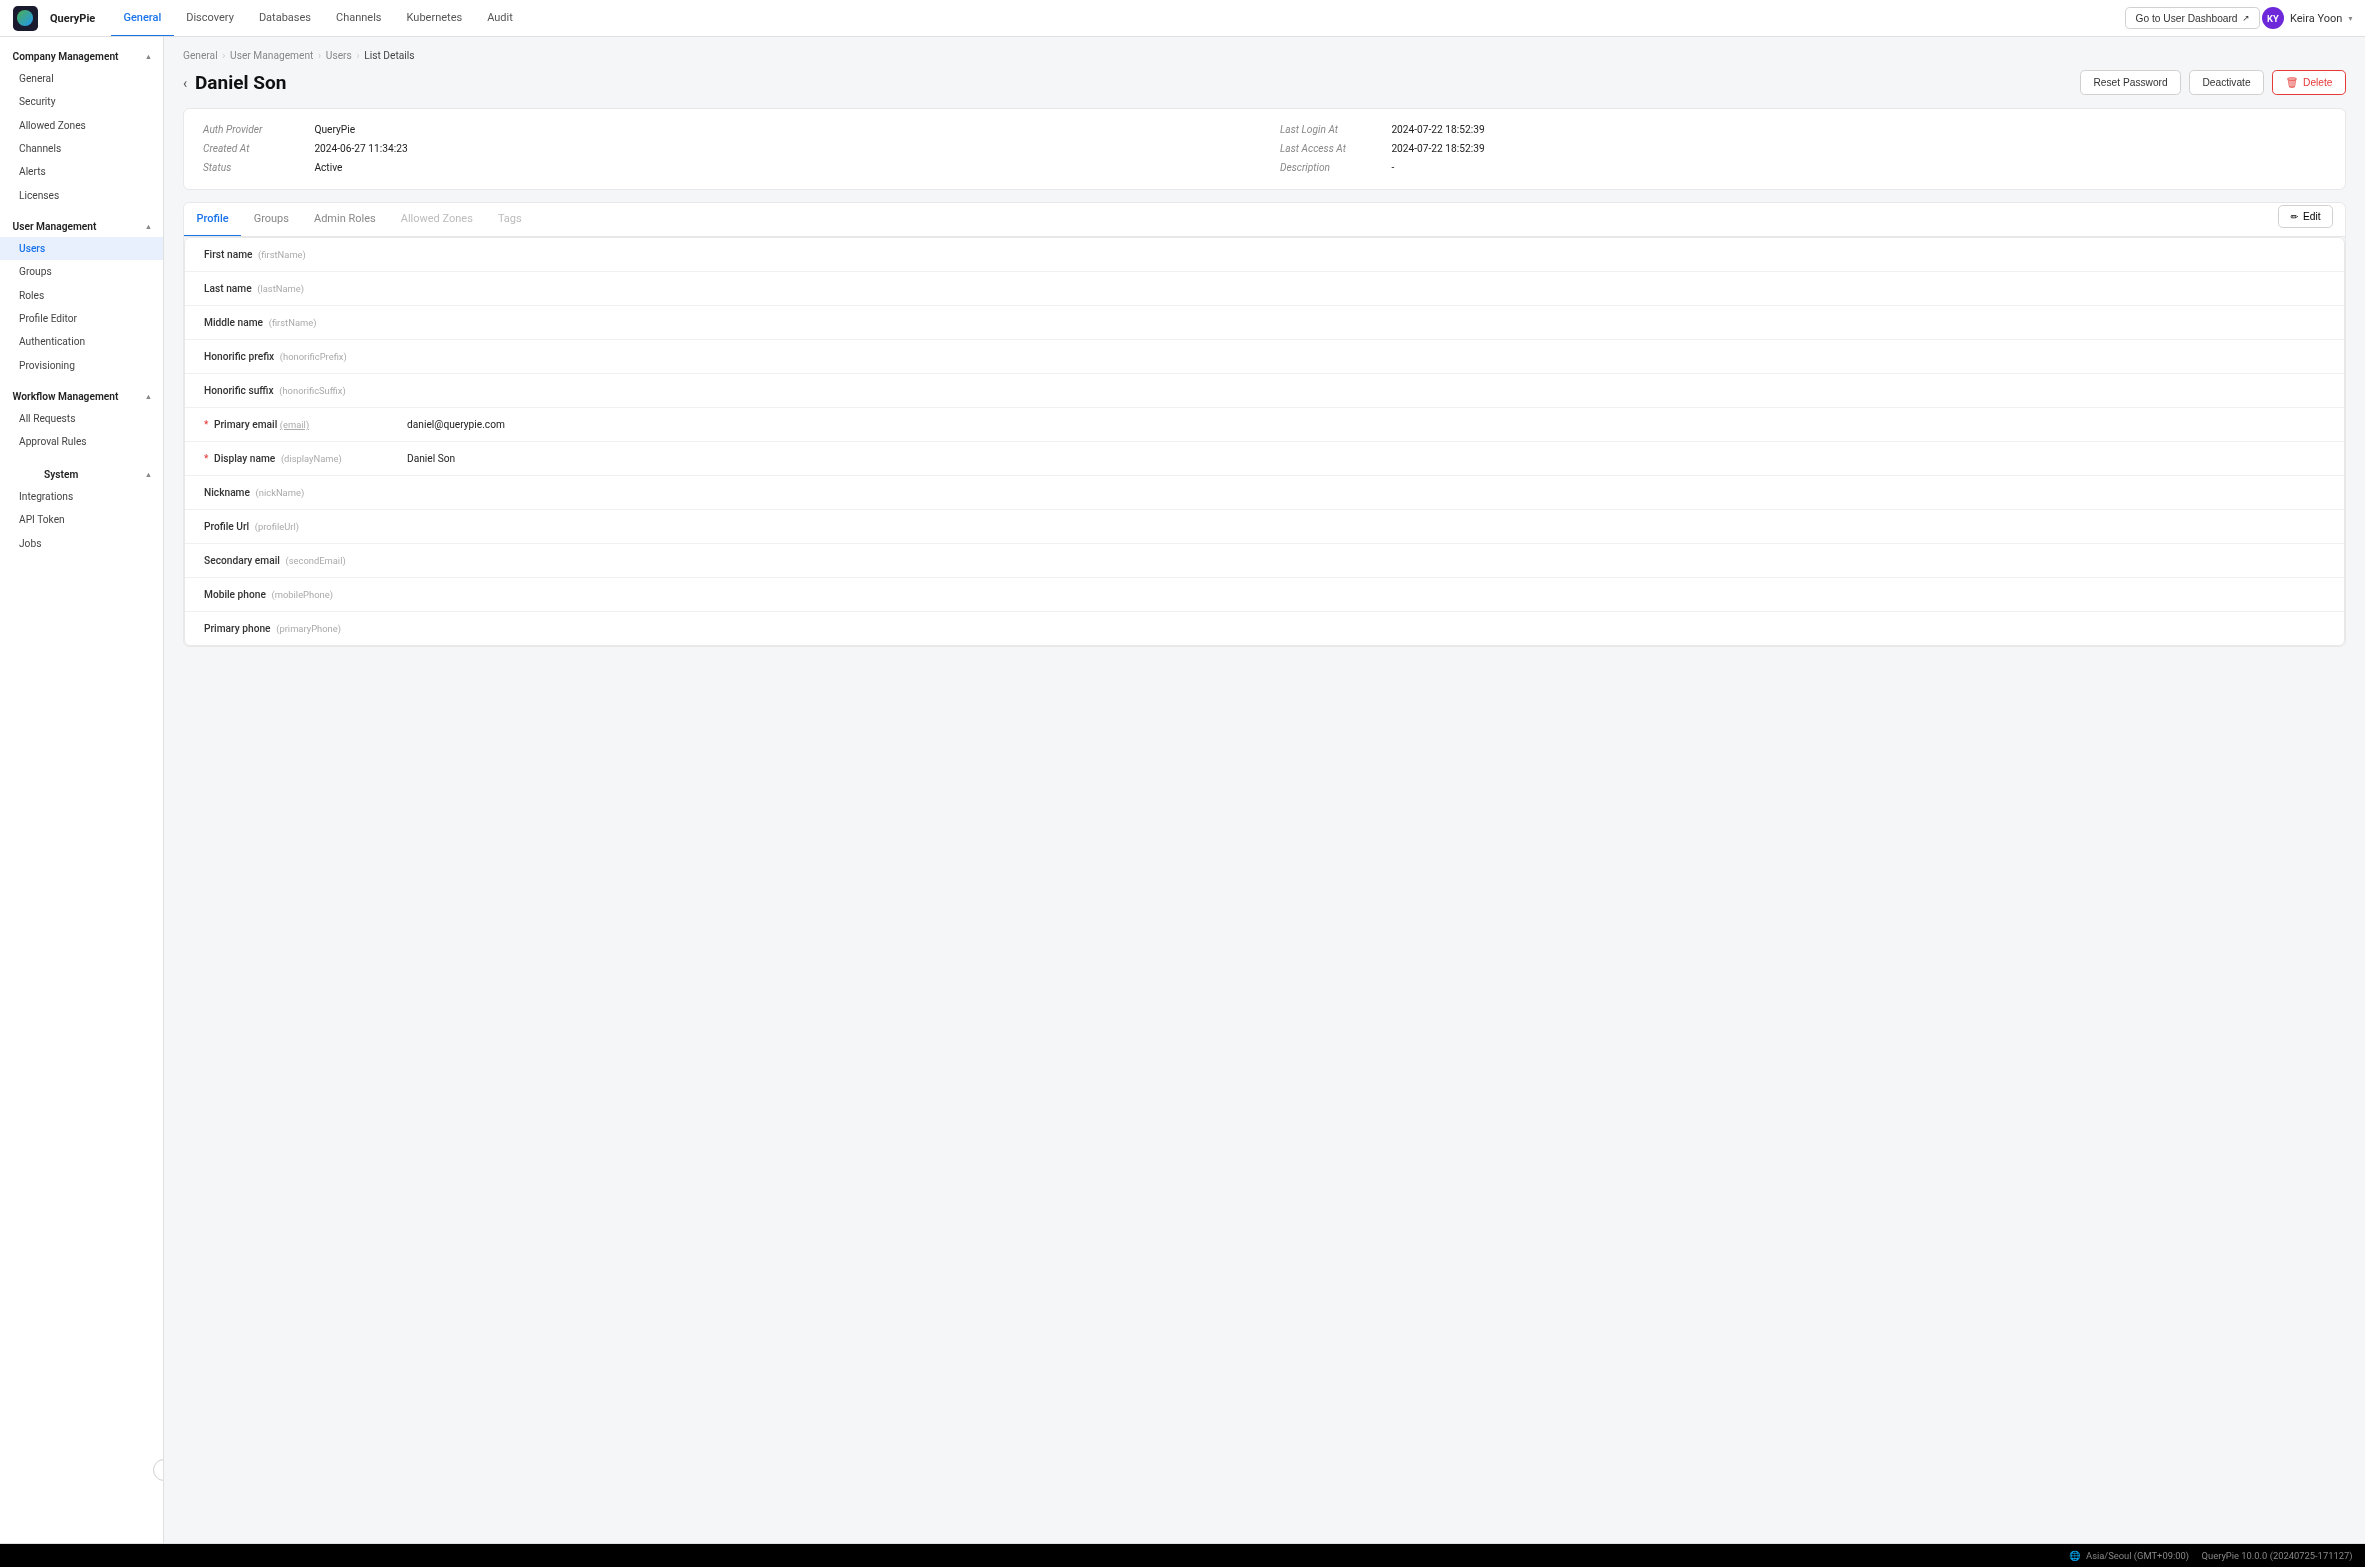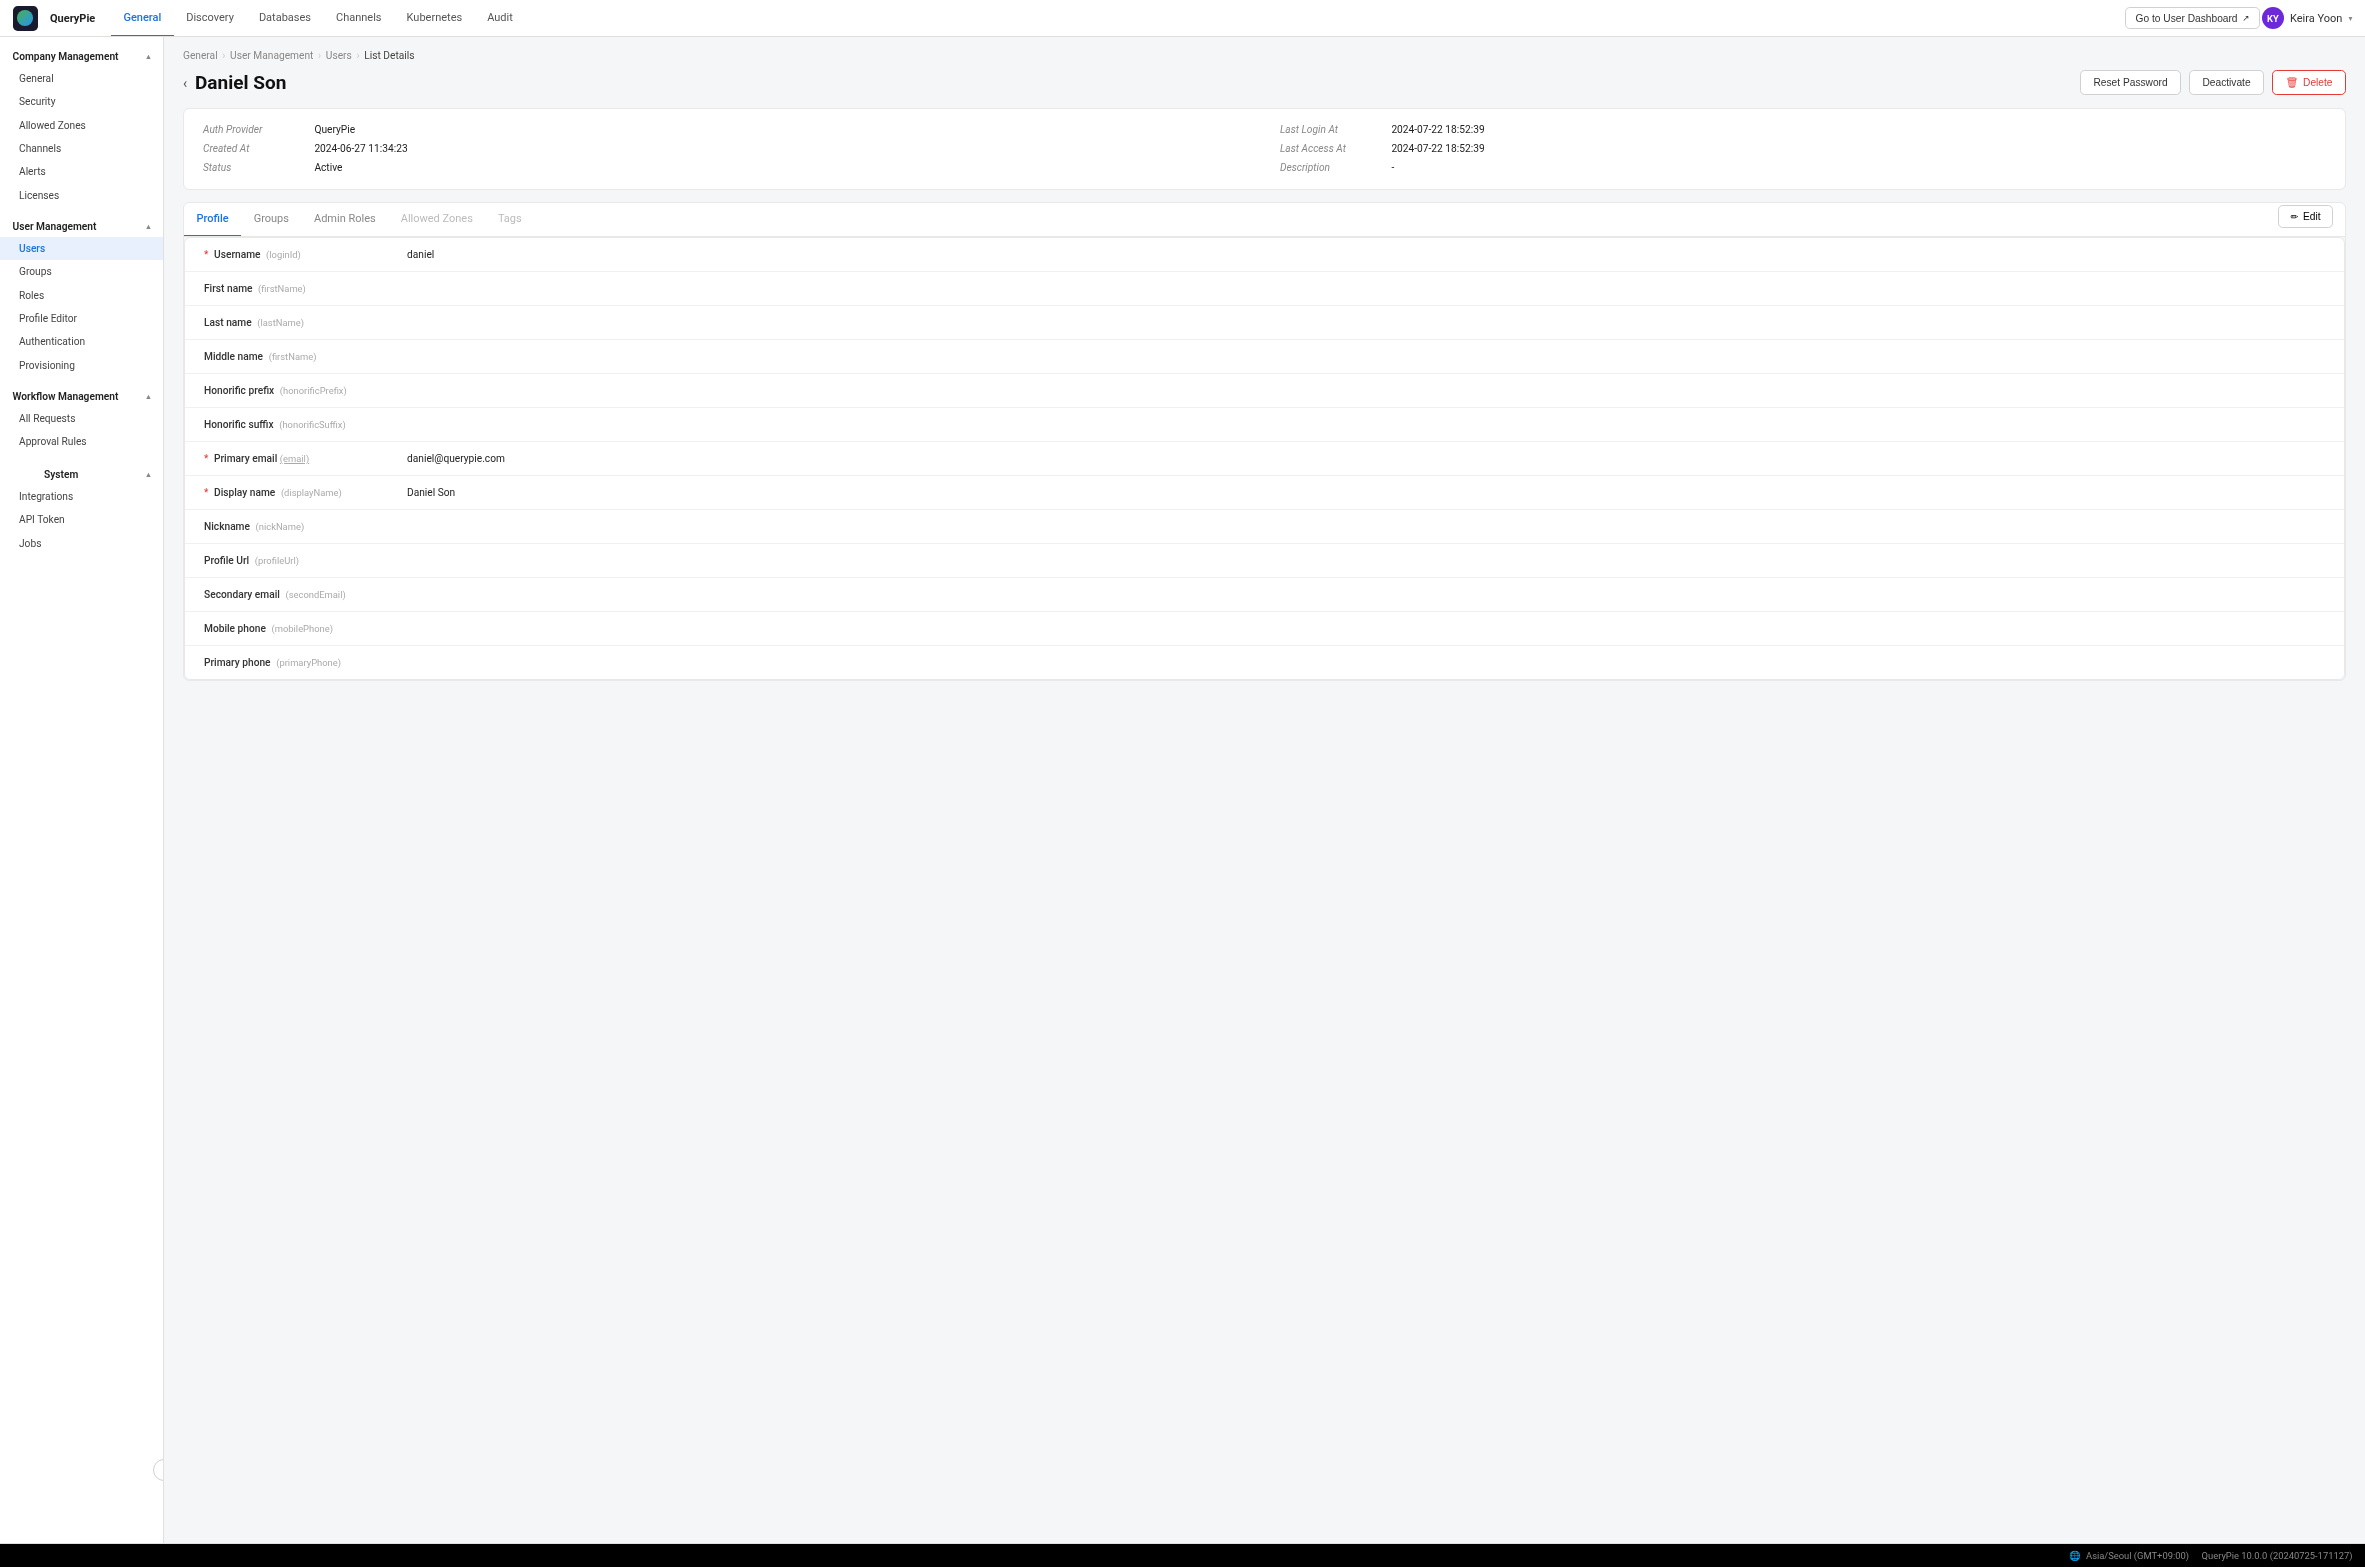--- a/index.html
+++ b/index.html
@@ -478,28 +478,20 @@
           <div class="tab disabled">Tags</div>
         </div>
         <button class="edit-btn" style="margin-right:12.5px;">
           <span style="font-size:9.4px;">✏</span>
           <span>Edit</span>
         </button>
       </div>
 
       <div class="profile-card">
 
-        <div class="profile-row">
-          <div class="profile-field-label">
-            <span class="required-mark">*</span>
-            <span class="field-name">Username</span>
-            <span class="field-code" style="margin-left:3.1px;">(loginId)</span>
-          </div>
-          <div class="profile-field-value">daniel</div>
-        </div>
 
         <div class="profile-row">
           <div class="profile-field-label">
             <span class="field-name">First name</span>
             <span class="field-code" style="margin-left:3.1px;">(firstName)</span>
           </div>
           <div class="profile-field-value"></div>
         </div>
 
         <div class="profile-row">

